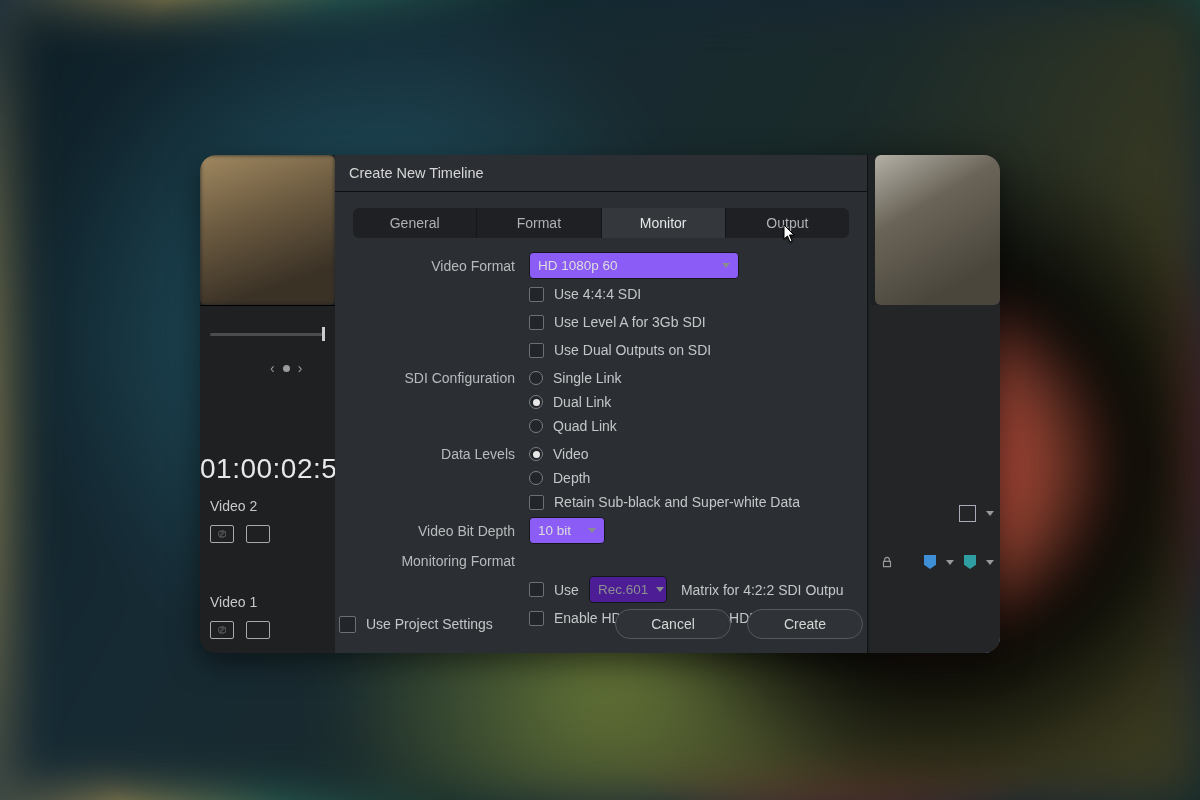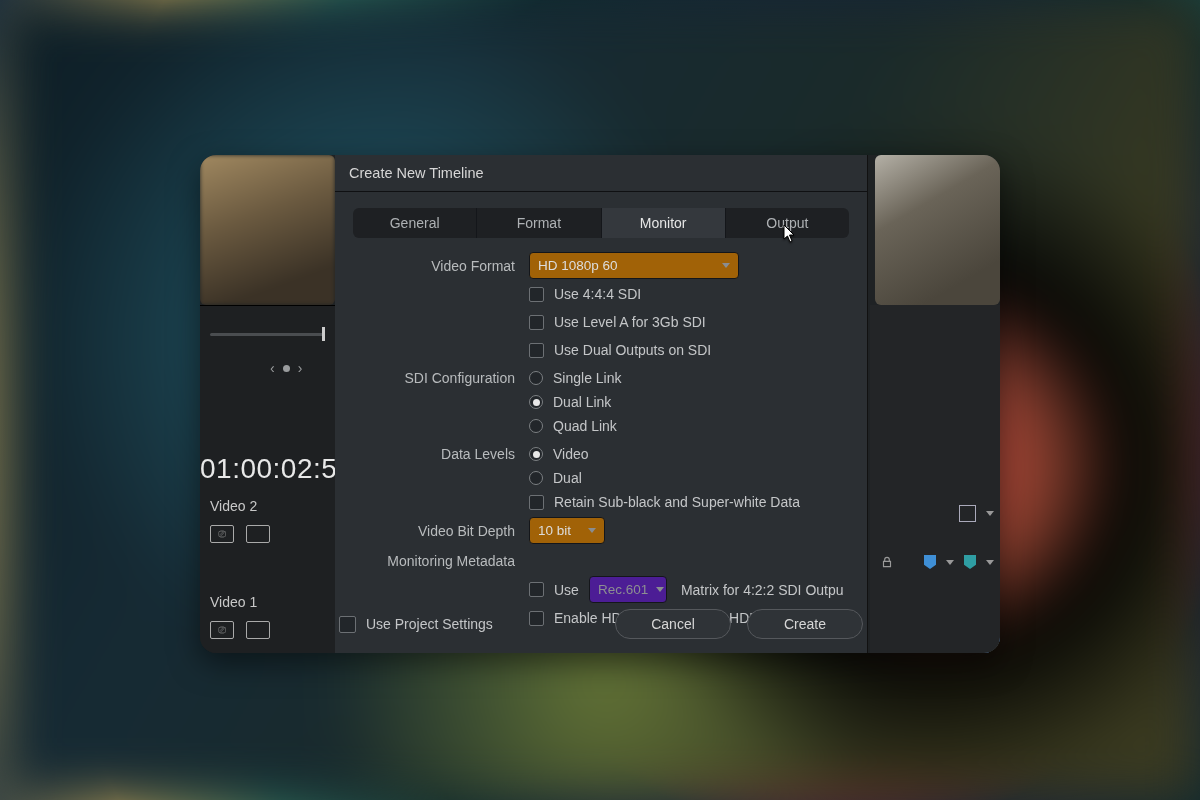--- a/index.html
+++ b/index.html
@@ -83,21 +83,21 @@
     font-size:14px; color:#aeb1b4; cursor:pointer;
     border-right:1px solid #14161a;
   }
   .tab:last-child{ border-right:none; }
   .tab.active { background:#34383d; color:#e6e6e6; }
   .form { padding: 4px 22px 0 22px; }
   .row { display:flex; align-items:center; min-height:26px; margin-bottom:2px; }
   .rowlbl { width:172px; text-align:right; color:#b8bbbd; padding-right:14px; font-size:14px;}
   .rowctl { flex:1; display:flex; align-items:center; gap:10px; color:#c8cacc; }
   .select {
-    background:#a16207; border:1px solid #14161a; border-radius:4px;
+    background:#8b5cf6; border:1px solid #14161a; border-radius:4px;
     height:27px; display:flex; align-items:center; justify-content:space-between;
     padding:0 8px; color:#ddd; font-size:13.5px; cursor:pointer;
     position:relative;
   }
   .select .caret { width:0;height:0;border-left:4px solid transparent;border-right:4px solid transparent;border-top:5px solid #8a8d90; margin-left:8px;}
   .select.wide { width:210px; }
   .select.sm { width:76px; }
   .select.sm2{ width:72px; }
   .select.tiny{ width:78px; background:#4c1d95; color:#8d8f91;}
   .check {
@@ -257,21 +257,21 @@
         <div class="rowlbl">Data Levels</div>
         <div class="rowctl">
           <span class="radio sel"></span>
           <span class="optlabel">Video</span>
         </div>
       </div>
       <div class="row indent" style="margin-top:-4px;">
           <div class="rowlbl">.</div>
           <div class="rowctl">
         <span class="radio"></span>
-        <span class="optlabel">Dual</span>
+        <span class="optlabel">Depth</span>
       </div>
         </div>
       <div class="row indent" style="margin-top:-4px;">
           <div class="rowlbl">.</div>
           <div class="rowctl">
         <span class="check"></span>
         <span class="optlabel">Retain Sub-black and Super-white Data</span>
       </div>
         </div>
 
@@ -279,21 +279,21 @@
         <div class="rowlbl">Video Bit Depth</div>
         <div class="rowctl">
           <div class="select sm">
             <span>10 bit</span>
             <span class="caret"></span>
           </div>
         </div>
       </div>
 
       <div class="row" style="margin-top:4px;">
-        <div class="rowlbl">Monitoring Metadata</div>
+        <div class="rowlbl">Monitoring Format</div>
       </div>
 
       <div class="row indent" style="margin-top:2px;">
           <div class="rowlbl">.</div>
           <div class="rowctl">
         <span class="check"></span>
         <span class="optlabel">Use</span>
         <div class="select tiny">
           <span>Rec.601</span>
           <span class="caret"></span>

